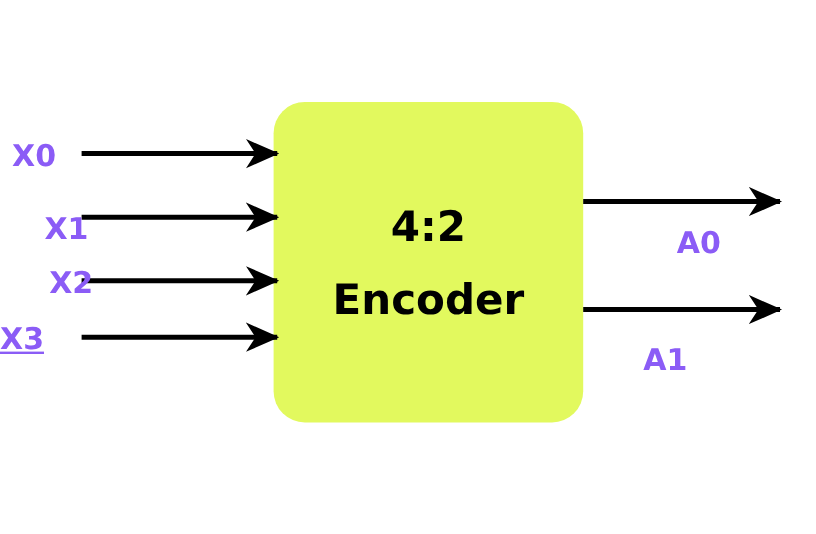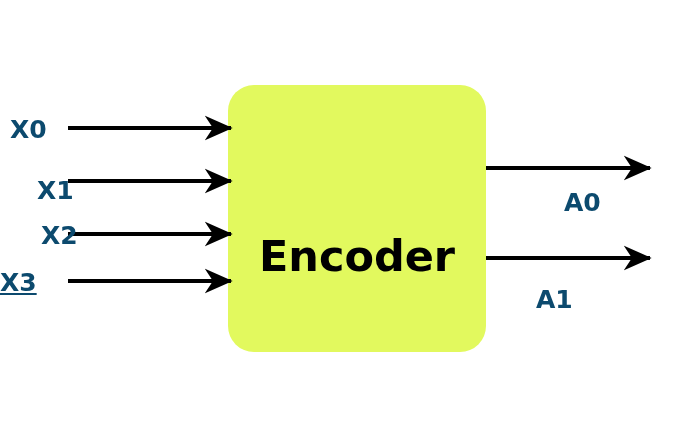--- a/index.html
+++ b/index.html
@@ -20,40 +20,40 @@
     left: 0;
     top: 0;
     width: 680px;
     height: 445px;
   }
   .sig-label {
     position: absolute;
     font-family: "DejaVu Sans", "Liberation Sans", sans-serif;
     font-weight: bold;
     font-size: 25px;
-    color: #0c4a6e;
+    color: #8b5cf6;
     white-space: nowrap;
     letter-spacing: 0px;
   }
   .block-text {
     position: absolute;
     font-family: "DejaVu Sans", "Liberation Sans", sans-serif;
     font-weight: bold;
     color: #000000;
     white-space: nowrap;
     text-align: center;
     width: 258px;
     left: 228px;
   }
   #block-title-ratio {
     font-size: 35px;
     top: 170px;
   }
   #block-title-name {
-    font-size: 43px;
+    font-size: 35px;
     top: 231px;
   }
   
   #label-x0 { left: 10px; top: 115px; }
   #label-x1 { left: 10px; top: 176px; margin-left: 27px; }
   #label-x2 { left: 10px; top: 221px; margin-left: 31px; }
   #label-x3 { left: 0; top: 268px; text-decoration: underline; }
   
   #label-a0 { left: 564px; top: 188px; }
   #label-a1 { left: 536px; top: 285px; }
@@ -74,20 +74,21 @@
 
     <line x1="68" y1="128" x2="231" y2="128" stroke="#000000" stroke-width="4.2" marker-end="url(#arrowhead)"></line>
     <line x1="68" y1="181" x2="231" y2="181" stroke="#000000" stroke-width="4.2" marker-end="url(#arrowhead)"></line>
     <line x1="68" y1="234" x2="231" y2="234" stroke="#000000" stroke-width="4.2" marker-end="url(#arrowhead)"></line>
     <line x1="68" y1="281" x2="231" y2="281" stroke="#000000" stroke-width="4.2" marker-end="url(#arrowhead)"></line>
 
     <line x1="486" y1="168" x2="650" y2="168" stroke="#000000" stroke-width="4.2" marker-end="url(#arrowhead)"></line>
     <line x1="486" y1="258" x2="650" y2="258" stroke="#000000" stroke-width="4.2" marker-end="url(#arrowhead)"></line>
   </svg>
 
+  <div class="block-text" id="block-title-ratio">4:2</div>
   <div class="block-text" id="block-title-name">Encoder</div>
 
   <div class="sig-label" id="label-x0">X0</div>
   <div class="sig-label" id="label-x1">X1</div>
   <div class="sig-label" id="label-x2">X2</div>
   <div class="sig-label" id="label-x3">X3</div>
 
   <div class="sig-label" id="label-a0">A0</div>
   <div class="sig-label" id="label-a1">A1</div>
 

